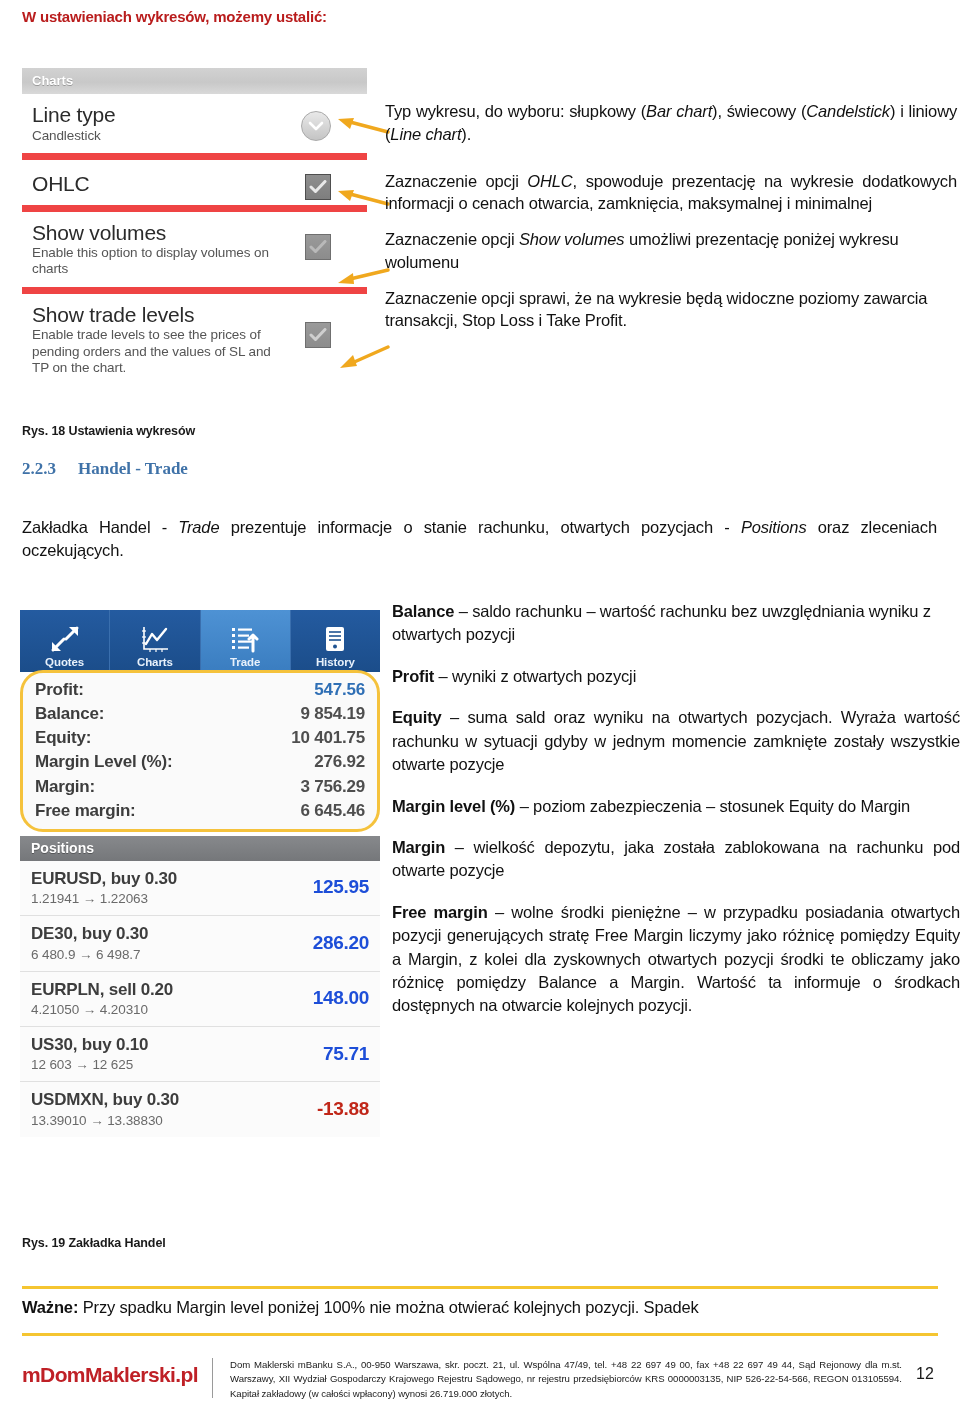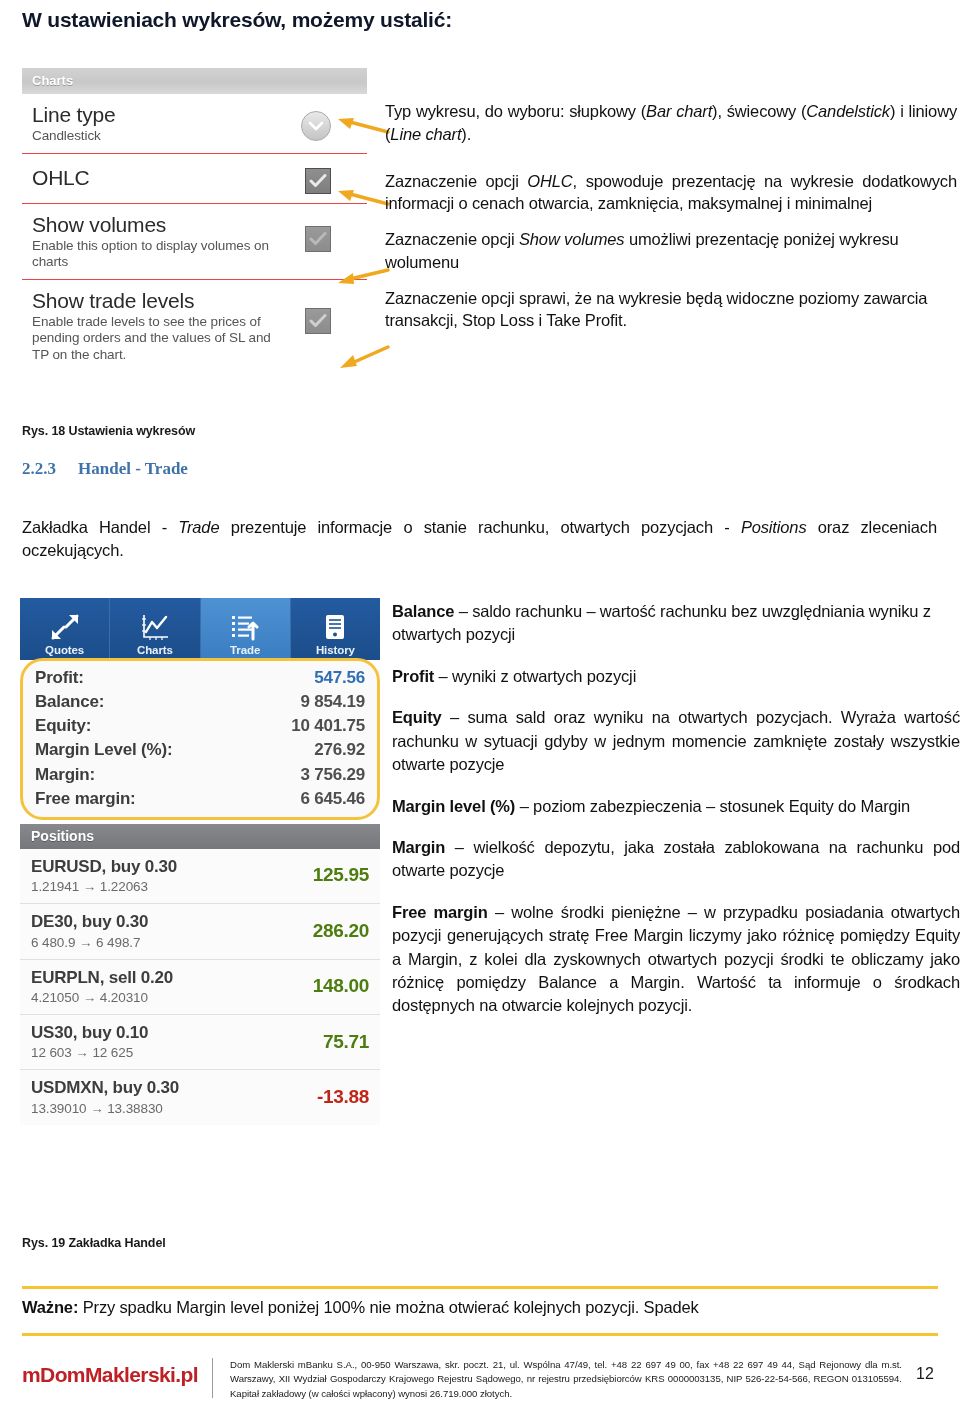--- a/index.html
+++ b/index.html
@@ -19,24 +19,24 @@
     position: relative;
     width: 960px;
     height: 1403px;
   }
 
   
   .intro-heading {
     position: absolute;
     left: 22px;
     top: 8px;
-    font-size: 21px;
+    font-size: 15px;
     font-weight: bold;
     letter-spacing: -0.2px;
-    color: #0f172a;
+    color: #b91c1c;
     text-align: center;
   }
 
   
   .settings-panel {
     position: absolute;
     left: 22px;
     top: 68px;
     width: 345px;
   }
@@ -44,21 +44,21 @@
     background: linear-gradient(to bottom, #d2d2d2 0%, #c8c8c8 55%, #d9d9d9 100%);
     color: #ffffff;
     font-size: 13px;
     font-weight: bold;
     padding: 5px 10px 6px 10px;
     text-shadow: 0 1px 0 rgba(0,0,0,0.25);
   }
   .panel-row {
     position: relative;
     padding: 9px 10px 9px 10px;
-    border-bottom: 1px solid #ef4444;
+    border-bottom: 7px solid #ef4444;
     background: #ffffff;
     min-height: 42px;
     box-sizing: border-box;
   }
   .panel-row:last-child { border-bottom: none; }
   .row-title {
     font-size: 21px;
     color: #2b2b2b;
     font-weight: normal;
     line-height: 1.12;
@@ -160,20 +160,21 @@
   .app {
     position: absolute;
     left: 20px;
     top: 598px;
     width: 360px;
   }
   .tabbar {
     display: flex;
     background: #86efac;
     height: 62px;
+    margin-top: 12px;
   }
   .tab {
     flex: 1;
     display: flex;
     flex-direction: column;
     align-items: center;
     justify-content: flex-end;
     padding-bottom: 4px;
     border-right: 1px solid #3a6fae;
     box-sizing: border-box;
@@ -241,21 +242,21 @@
   }
   .pos-sub {
     font-size: 13.5px;
     color: #6a6a6a;
     margin-top: 2px;
     letter-spacing: -0.1px;
   }
   .pos-profit {
     font-size: 19px;
     font-weight: bold;
-    color: #4d7c0f;
+    color: #1d4ed8;
     letter-spacing: -0.3px;
     white-space: nowrap;
   }
   .pos-profit.neg { color: #c02618; }
 
   
   .def-col {
     position: absolute;
     left: 392px;
     top: 600px;

